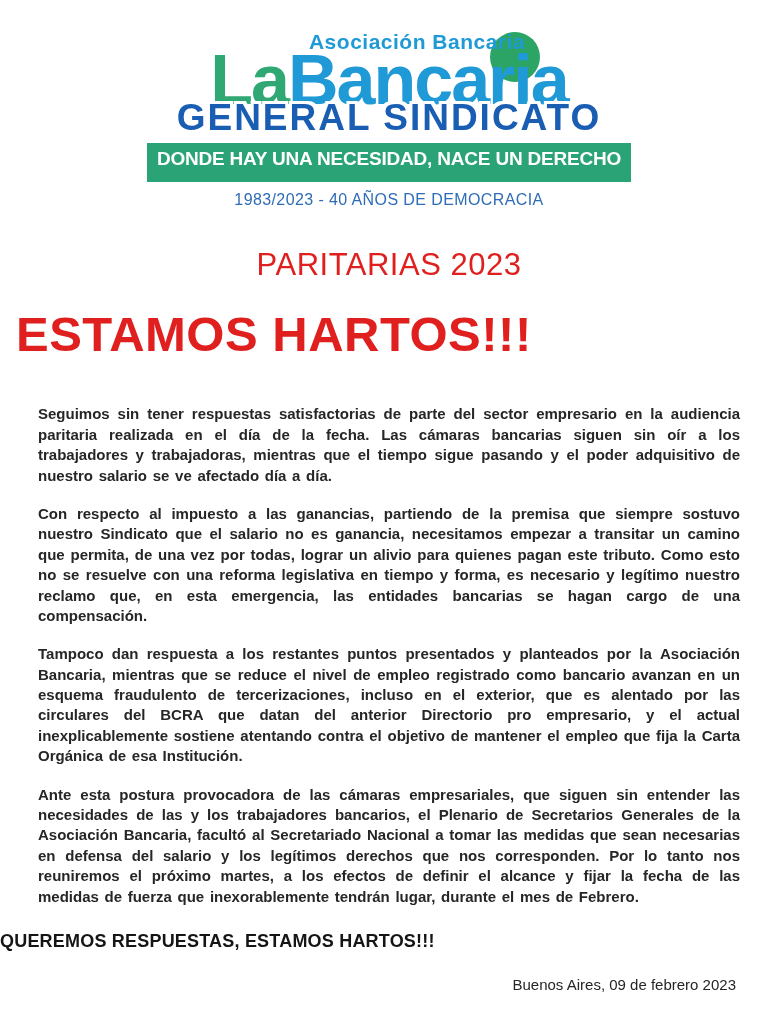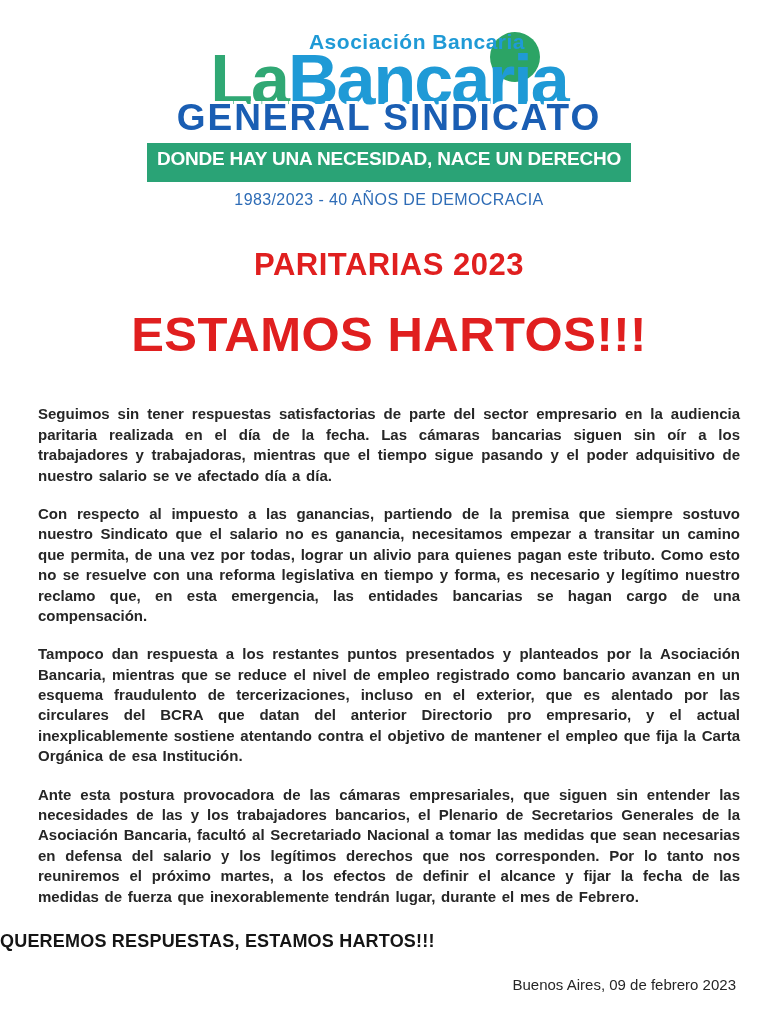--- a/index.html
+++ b/index.html
@@ -45,25 +45,25 @@
   .logo-banner{
     display:inline-block;background:var(--banner-green);color:#fff;
     font-weight:bold;font-size:19px;line-height:1;letter-spacing:-.2px;
     padding:6px 10px 14px;margin-top:7px;white-space:nowrap;position:relative;z-index:2;
   }
   .logo-anniversary{
     color:var(--anniversary-blue);font-size:16px;margin-top:9px;letter-spacing:.4px;
   }
   
   .subject-heading{
-    color:var(--red);font-size:31px;font-weight:bold;text-align:center;
+    color:var(--red);font-size:31px;font-weight:normal;text-align:center;
     margin:38px 0 0;letter-spacing:.5px;
   }
   .main-heading{
-    color:var(--red);font-size:49px;font-weight:bold;text-align:center;
+    color:var(--red);font-size:49px;font-weight:bold;text-align:left;
     margin:23px 16px 0;letter-spacing:.5px;
   }
   
   .body-paragraphs{margin:42px 38px 0;font-weight:bold;}
   .body-paragraphs p{
     font-size:15px;line-height:1.36;text-align:justify;color:var(--body-text);
     margin:0 0 18px;word-spacing:1.5px;
   }
   .closing{
     font-weight:bold;font-size:18px;text-align:left;color:#151515;

